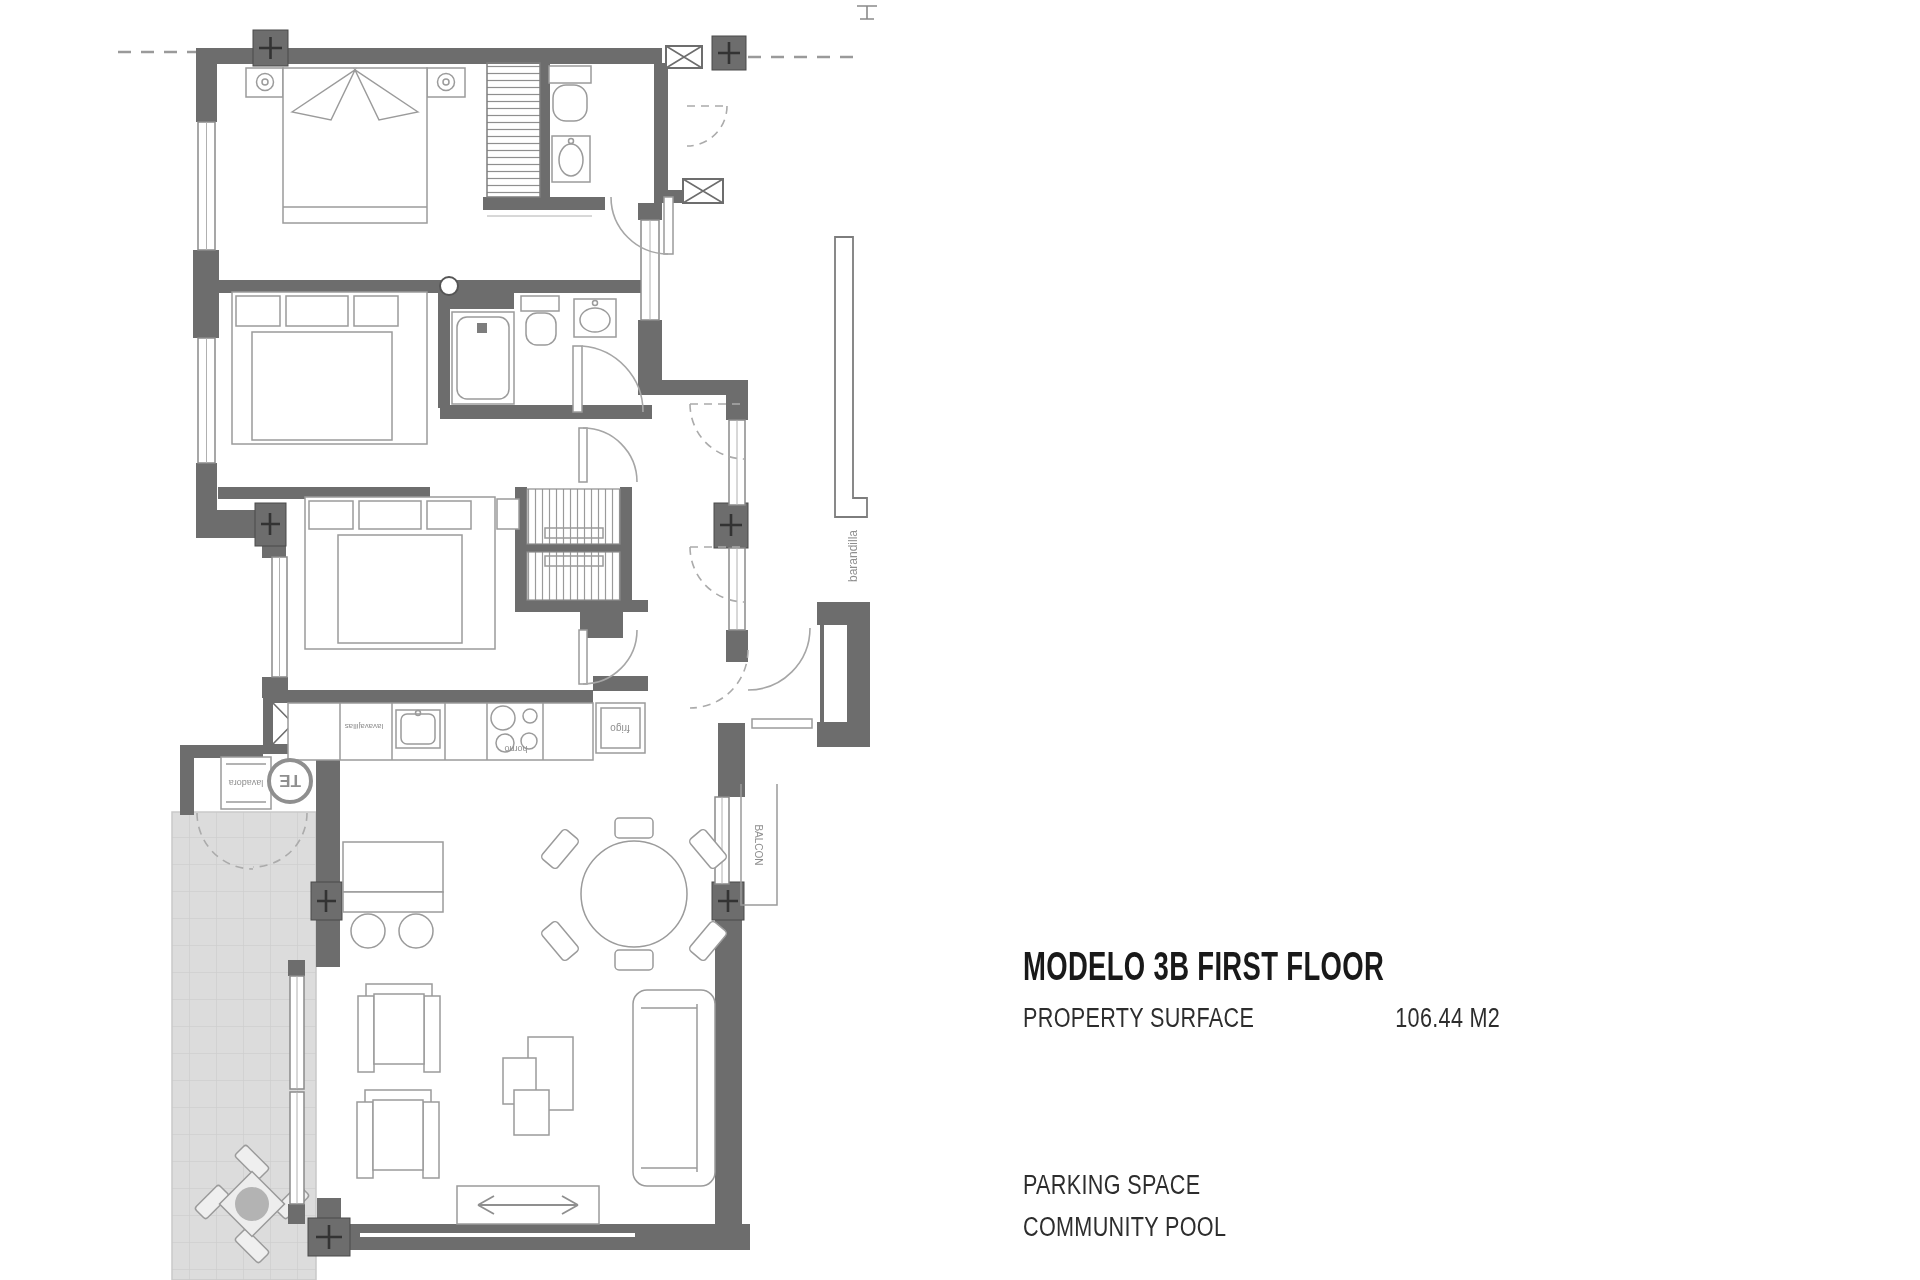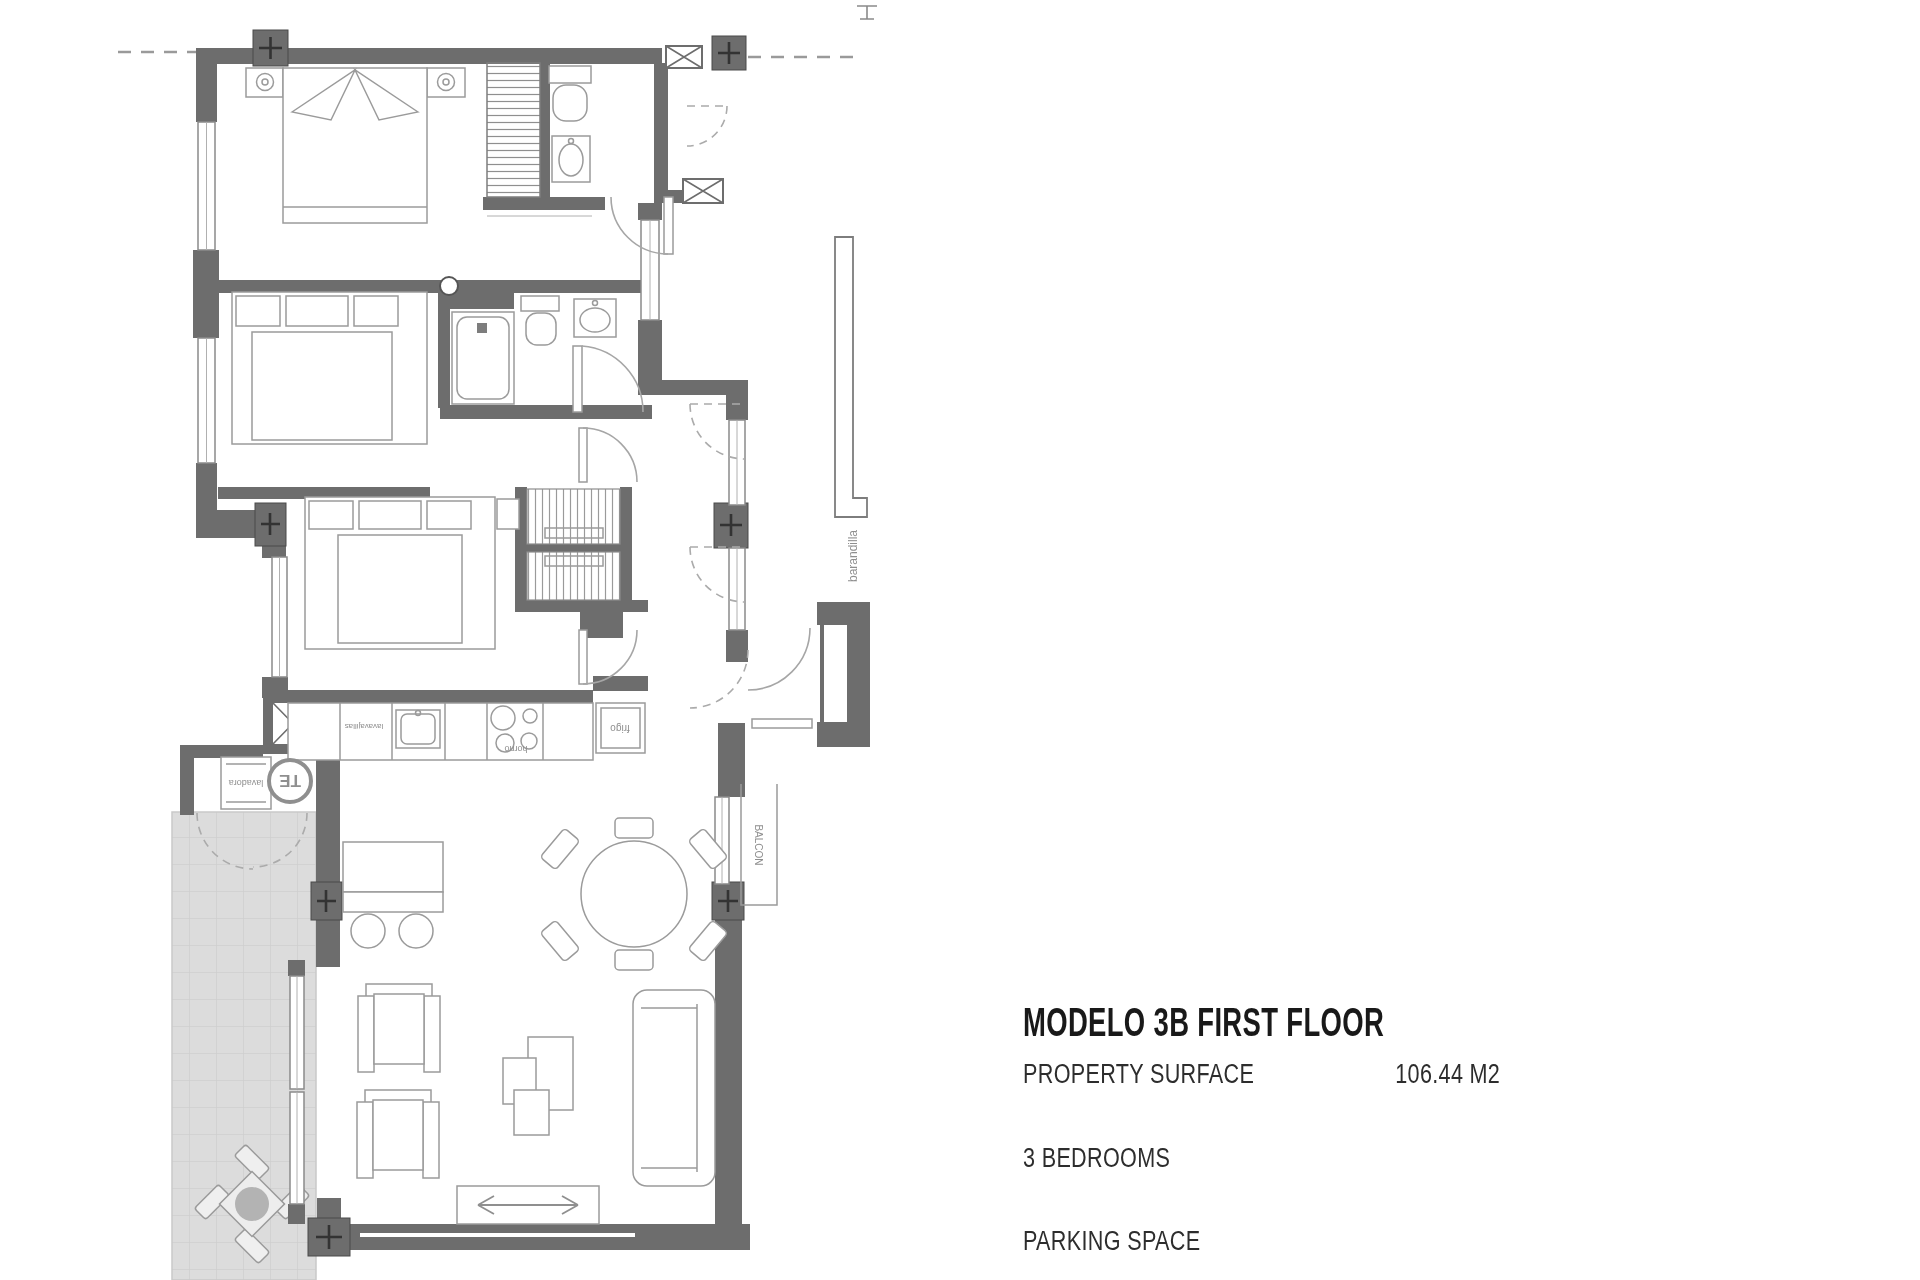--- a/index.html
+++ b/index.html
@@ -17,21 +17,21 @@
   .door{fill:none;stroke:#a6a6a6;stroke-width:1.6;}
   .ddash{fill:none;stroke:#ababab;stroke-width:1.6;stroke-dasharray:8 6;}
   .roofdash{fill:none;stroke:#9a9a9a;stroke-width:2.5;stroke-dasharray:13 10;}
   .cross{stroke:#333333;stroke-width:2.6;}
   .xline{stroke:#6d6d6d;stroke-width:1.6;}
   .xbox {fill:#ffffff;stroke:#6d6d6d;stroke-width:2;}
   .lab  {fill:#8f8f8f;}
   text.lab{font-family:"Liberation Sans",sans-serif;}
 
   
-  .panel{position:absolute;left:1023px;top:1002px;width:480px;color:#2d2d2d;}
+  .panel{position:absolute;left:1023px;top:946px;width:480px;color:#2d2d2d;}
   .panel .title{font-weight:700;font-size:41px;line-height:1;color:#191919;
                 transform:scaleX(0.67);transform-origin:left top;white-space:nowrap;
                 letter-spacing:0.5px;}
   .spec-row{position:absolute;left:0;width:477px;height:30px;}
   .spec-row .lbl{position:absolute;left:0;top:0;font-size:27px;line-height:28px;
                  letter-spacing:0.4px;transform:scaleX(0.80);transform-origin:left top;
                  white-space:nowrap;}
   .spec-row .val{position:absolute;right:0;top:0;font-size:27px;line-height:28px;
                  letter-spacing:0.4px;transform:scaleX(0.80);transform-origin:right top;
                  white-space:nowrap;}
@@ -426,23 +426,23 @@
   </g>
 </svg>
 
 <div class="panel">
   <div class="title">MODELO 3B FIRST FLOOR</div>
 
   <div class="spec-row" style="top:58px">
     <span class="lbl">PROPERTY SURFACE</span>
     <span class="val">106.44 M2</span>
   </div>
-  <div class="spec-row" style="top:142px">
-    <span class="lbl">3 BEDROOMS</span>
-    <span class="val"></span>
-  </div>
   <div class="spec-row" style="top:225px">
     <span class="lbl">PARKING SPACE</span>
     <span class="val"></span>
   </div>
+  <div class="spec-row" style="top:267px">
+    <span class="lbl">COMMUNITY POOL</span>
+    <span class="val"></span>
+  </div>
 </div>
 
 </div>
 
 </body></html>

